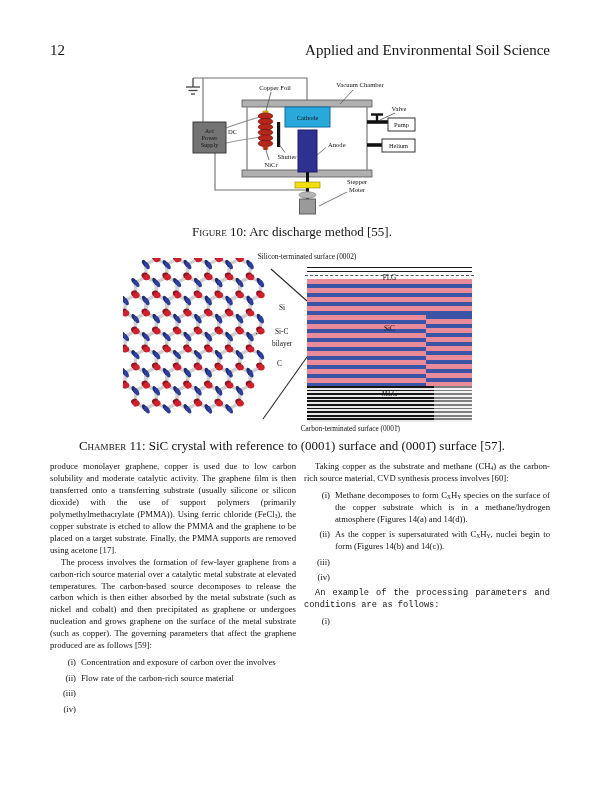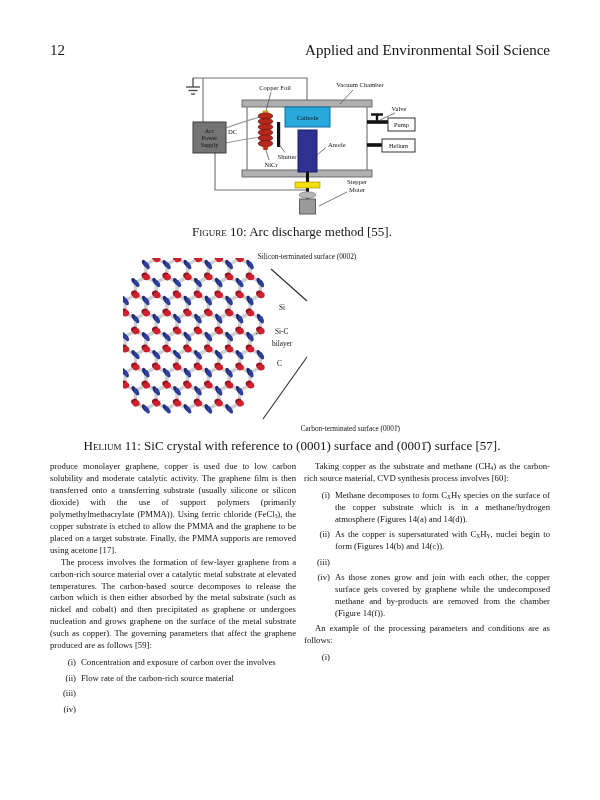--- a/index.html
+++ b/index.html
@@ -22,21 +22,21 @@
   .step{position:absolute;top:36px;right:0;width:46px;height:71px;
         background:repeating-linear-gradient(to bottom,#3b54a5 0 4px,#e98b99 4px 9px);}
   .mlg{position:absolute;left:0;right:0;top:120px;height:36px;
        background:repeating-linear-gradient(to bottom,#161616 0 1.8px,#e9e9e9 1.8px 3.6px);}
   .mlgl{position:absolute;top:0;right:0;width:38px;height:100%;background:rgba(255,255,255,.45);}
   .ovl{position:absolute;width:100%;text-align:center;font-size:7.2px;}
   .col{position:absolute;top:461px;width:246px;font-size:8.7px;line-height:1.375;
        text-align:justify;}
   .col p{margin:0;}
   .indent{text-indent:11px;}
-  .mt{margin-top:6px;}
+  .mt{margin-top:6px;font-family:Liberation Mono, monospace;}
   .list{margin-top:5px;}
   .li{display:flex;margin:3.5px 0;}
   .li .mk{flex:0 0 31px;text-align:right;padding-right:5px;box-sizing:border-box;}
   .li .tx{flex:1;text-align:justify;}
   sub{font-size:.62em;line-height:0;vertical-align:-.22em;}
 </style>
 </head>
 <body>
 
 <div class="hdr">
@@ -419,31 +419,45 @@
         <ellipse cx="109.1" cy="155.6" rx="4.2" ry="2.1" fill="#1d2a6e" transform="rotate(61 109.1 155.6)"></ellipse>
         <ellipse cx="111.4" cy="157.6" rx="4.3" ry="2.2" fill="#2c3f9e" transform="rotate(61 111.4 157.6)"></ellipse>
       </g>
   </svg>
 
   <svg class="abs" style="left:0;top:0" width="500" height="200">
     <line x1="221" y1="19" x2="257" y2="51" stroke="#2b2b2b" stroke-width="1.1"></line>
     <line x1="257" y1="107" x2="213" y2="169" stroke="#2b2b2b" stroke-width="1.1"></line>
   </svg>
 
+  <div class="panel">
+    <div class="ln" style="top:1px"></div>
+    <div class="ln" style="top:4.5px"></div>
+    <div class="dash"></div>
+    <div class="stripes">
+      <div class="step"></div>
+    </div>
+    <div class="mlg">
+      <div class="mlgl"></div>
+    </div>
+    <div class="ovl" style="top:7.5px">FLG</div>
+    <div class="ovl" style="top:59px">SiC</div>
+    <div class="ovl" style="top:124px">MLG</div>
+  </div>
 
   <div class="abs flab" style="left:229px;top:54px">Si</div>
   <div class="abs flab" style="left:204px;top:79px;font-size:8px">←</div>
   <div class="abs flab" style="left:225px;top:78px">Si-C</div>
   <div class="abs flab" style="left:222px;top:90px">bilayer</div>
   <div class="abs flab" style="left:227px;top:110px">C</div>
   <div class="abs flab" style="left:130px;top:175px;width:220px;text-align:right">Carbon-terminated surface (0001̄)</div>
 </div>
 
 <div class="cap" style="top:438px">
-  <span class="sc">Helium 11:</span><span> SiC crystal with reference to (0001) surface and (0001̄) surface [57].</span>
+  <span class="sc">Chamber 11:</span><span> SiC crystal with reference to (0001) surface and (0001̄) surface [57].</span>
 </div>
 
 <div class="col" style="left:50px">
   <p>produce monolayer graphene, copper is used due to low carbon solubility and moderate catalytic activity. The graphene film is then transferred onto a transferring substrate (usually silicone or silicon dioxide) with the use of support polymers (primarily polymethylmethacrylate (PMMA)). Using ferric chloride (FeCl<sub>3</sub>), the copper substrate is etched to allow the PMMA and the graphene to be placed on a target substrate. Finally, the PMMA supports are removed using acetone [17].</p>
   <p class="indent">The process involves the formation of few-layer graphene from a carbon-rich source material over a catalytic metal substrate at elevated temperatures. The carbon-based source decomposes to release the carbon which is then either absorbed by the metal substrate (such as nickel and cobalt) and then precipitated as graphene or undergoes nucleation and grows graphene on the surface of the metal substrate (such as copper). The governing parameters that affect the graphene produced are as follows [59]:</p>
   <div class="list">
     <div class="li">
       <span class="mk">(i)</span>
       <span class="tx">Concentration and exposure of carbon over the involves</span>
     </div>
@@ -469,21 +483,20 @@
     </div>
     <div class="li">
       <span class="mk">(ii)</span>
       <span class="tx">As the copper is supersaturated with C<sub>X</sub>H<sub>Y</sub>, nuclei begin to form (Figures 14(b) and 14(c)).</span>
     </div>
     <div class="li">
       <span class="mk">(iii)</span>
     </div>
     <div class="li">
       <span class="mk">(iv)</span>
-      <span class="tx">As those zones grow and join with each other, the copper surface gets covered by graphene while the undecomposed methane and by-products are removed from the chamber (Figure 14(f)).</span>
     </div>
   </div>
   <p class="indent mt">An example of the processing parameters and conditions are as follows:</p>
   <div class="list">
     <div class="li">
       <span class="mk">(i)</span>
     </div>
   </div>
 </div>
 

